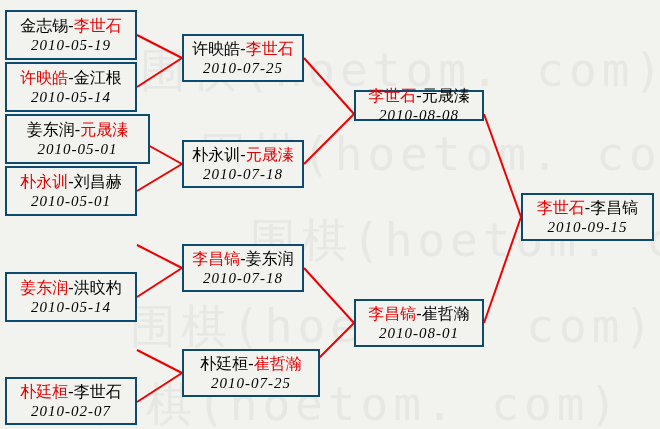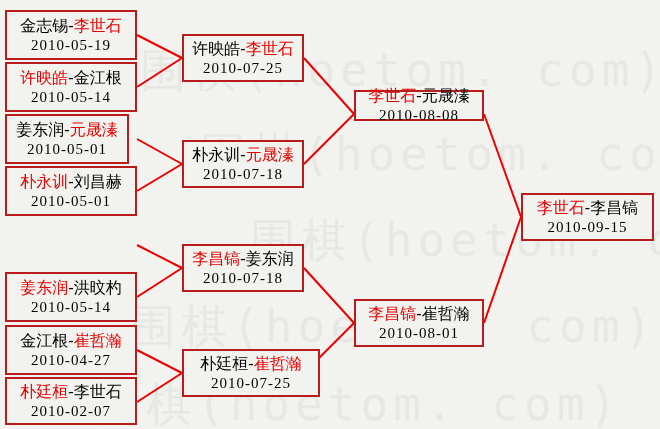--- a/index.html
+++ b/index.html
@@ -29,38 +29,39 @@
   }
   .connectors line {
     stroke: #ee0000;
     stroke-width: 2;
   }
   .box {
     position: absolute;
     z-index: 2;
     box-sizing: border-box;
     background: #f2f2ef;
-    border: 2px solid #b91c1c;
+    border: 2px solid #0c4a6e;
     display: flex;
     flex-direction: column;
     align-items: center;
     justify-content: center;
     text-align: center;
   }
   .match-line {
     font-size: 16px;
     color: #000;
     line-height: 1.25;
     white-space: nowrap;
   }
   .match-date {
     font-size: 15px;
     color: #000;
     line-height: 1.25;
     letter-spacing: 1px;
+    font-style: italic;
   }
   .winner { color: #e60000; }
 </style>
 </head>
 <body>
 
 <div class="stage">
 
   <div class="watermark" style="left:140px; top:40px;">围棋(hoetom. com)</div>
   <div class="watermark" style="left:200px; top:124px;">围棋(hoetom. com)</div>
@@ -86,35 +87,31 @@
   </svg>
 
   <div class="box" style="left:5px;top:10px;width:132px;height:50px">
     <div class="match-line"><span class="player-a">金志锡</span><span>-</span><span class="player-b winner">李世石</span></div>
     <div class="match-date">2010-05-19</div>
   </div>
   <div class="box" style="left:5px;top:62px;width:132px;height:50px">
     <div class="match-line"><span class="player-a winner">许映皓</span><span>-</span><span class="player-b">金江根</span></div>
     <div class="match-date">2010-05-14</div>
   </div>
-  <div class="box" style="left:5px;top:114px;width:124px;height:50px">
+  <div class="box" style="left:5px;top:114px;width:145px;height:50px">
     <div class="match-line"><span class="player-a">姜东润</span><span>-</span><span class="player-b winner">元晟溱</span></div>
     <div class="match-date">2010-05-01</div>
   </div>
   <div class="box" style="left:5px;top:166px;width:132px;height:50px">
     <div class="match-line"><span class="player-a winner">朴永训</span><span>-</span><span class="player-b">刘昌赫</span></div>
     <div class="match-date">2010-05-01</div>
   </div>
   <div class="box" style="left:5px;top:272px;width:132px;height:50px">
     <div class="match-line"><span class="player-a winner">姜东润</span><span>-</span><span class="player-b">洪旼杓</span></div>
     <div class="match-date">2010-05-14</div>
-  </div>
-  <div class="box" style="left:5px;top:325px;width:132px;height:50px">
-    <div class="match-line"><span class="player-a">金江根</span><span>-</span><span class="player-b winner">崔哲瀚</span></div>
-    <div class="match-date">2010-04-27</div>
   </div>
   <div class="box" style="left:5px;top:377px;width:132px;height:48px">
     <div class="match-line"><span class="player-a winner">朴廷桓</span><span>-</span><span class="player-b">李世石</span></div>
     <div class="match-date">2010-02-07</div>
   </div>
 
   <div class="box" style="left:182px;top:34px;width:122px;height:48px">
     <div class="match-line"><span class="player-a">许映皓</span><span>-</span><span class="player-b winner">李世石</span></div>
     <div class="match-date">2010-07-25</div>
   </div>

